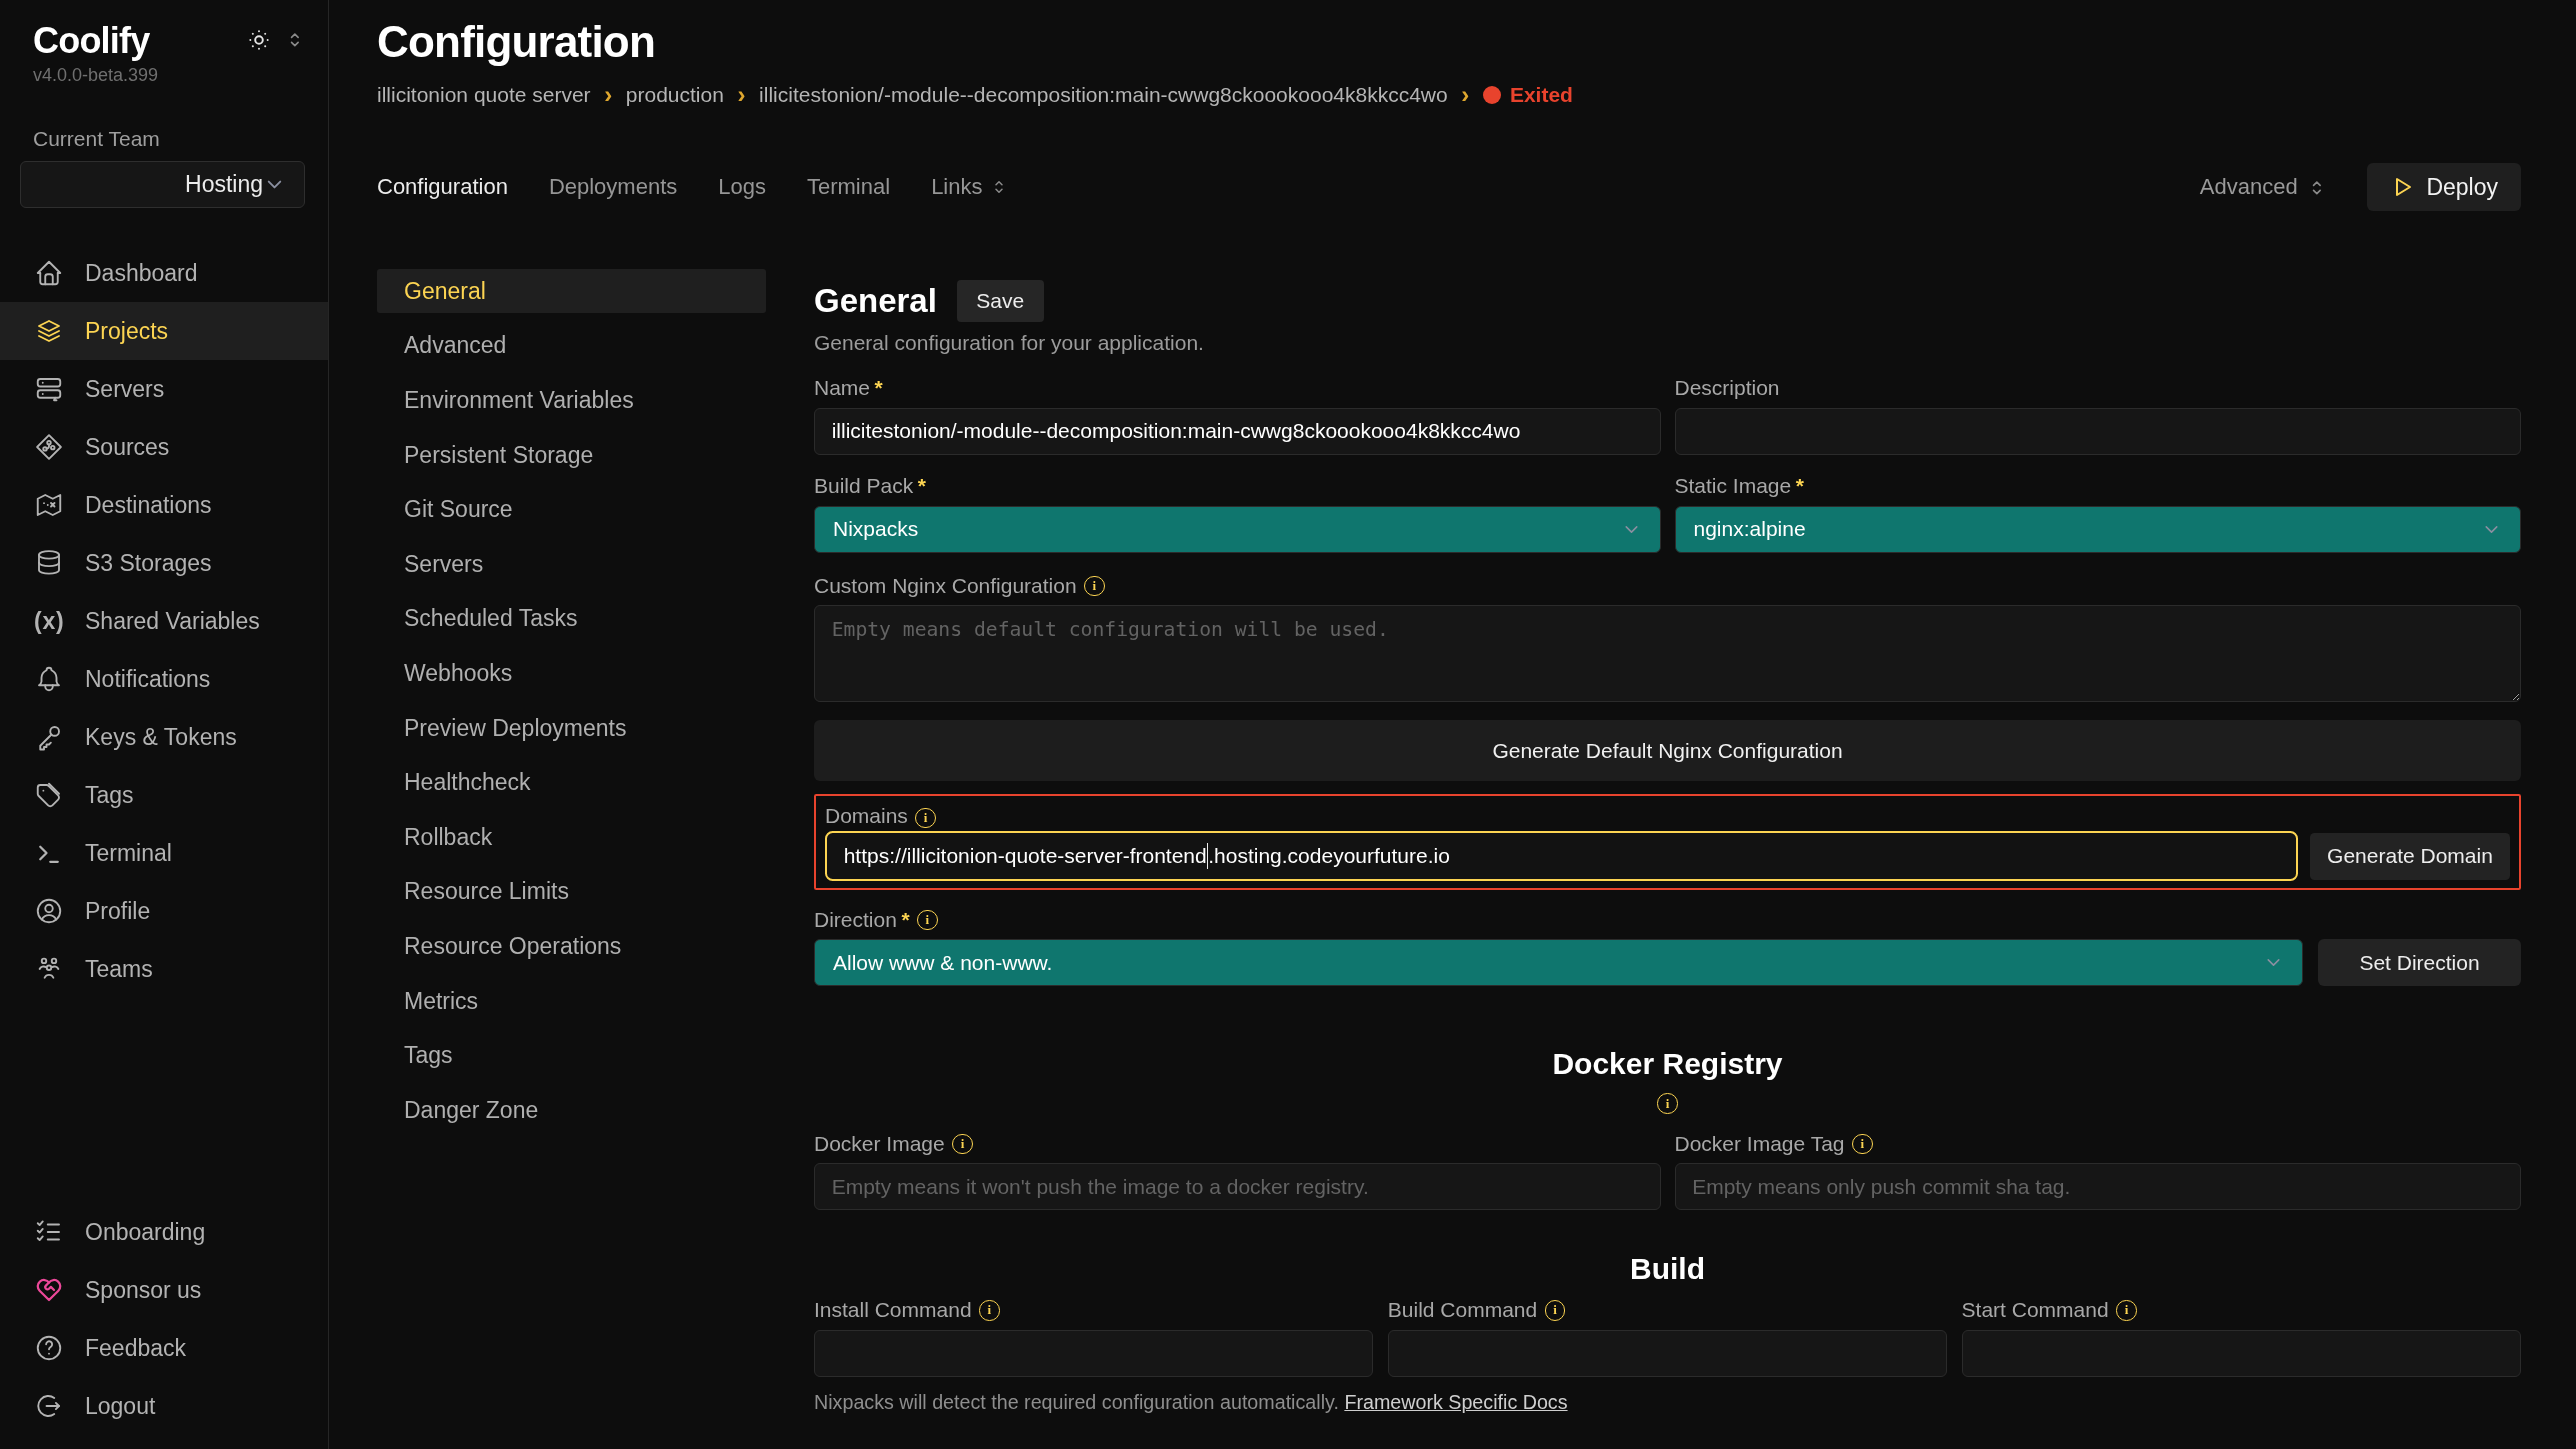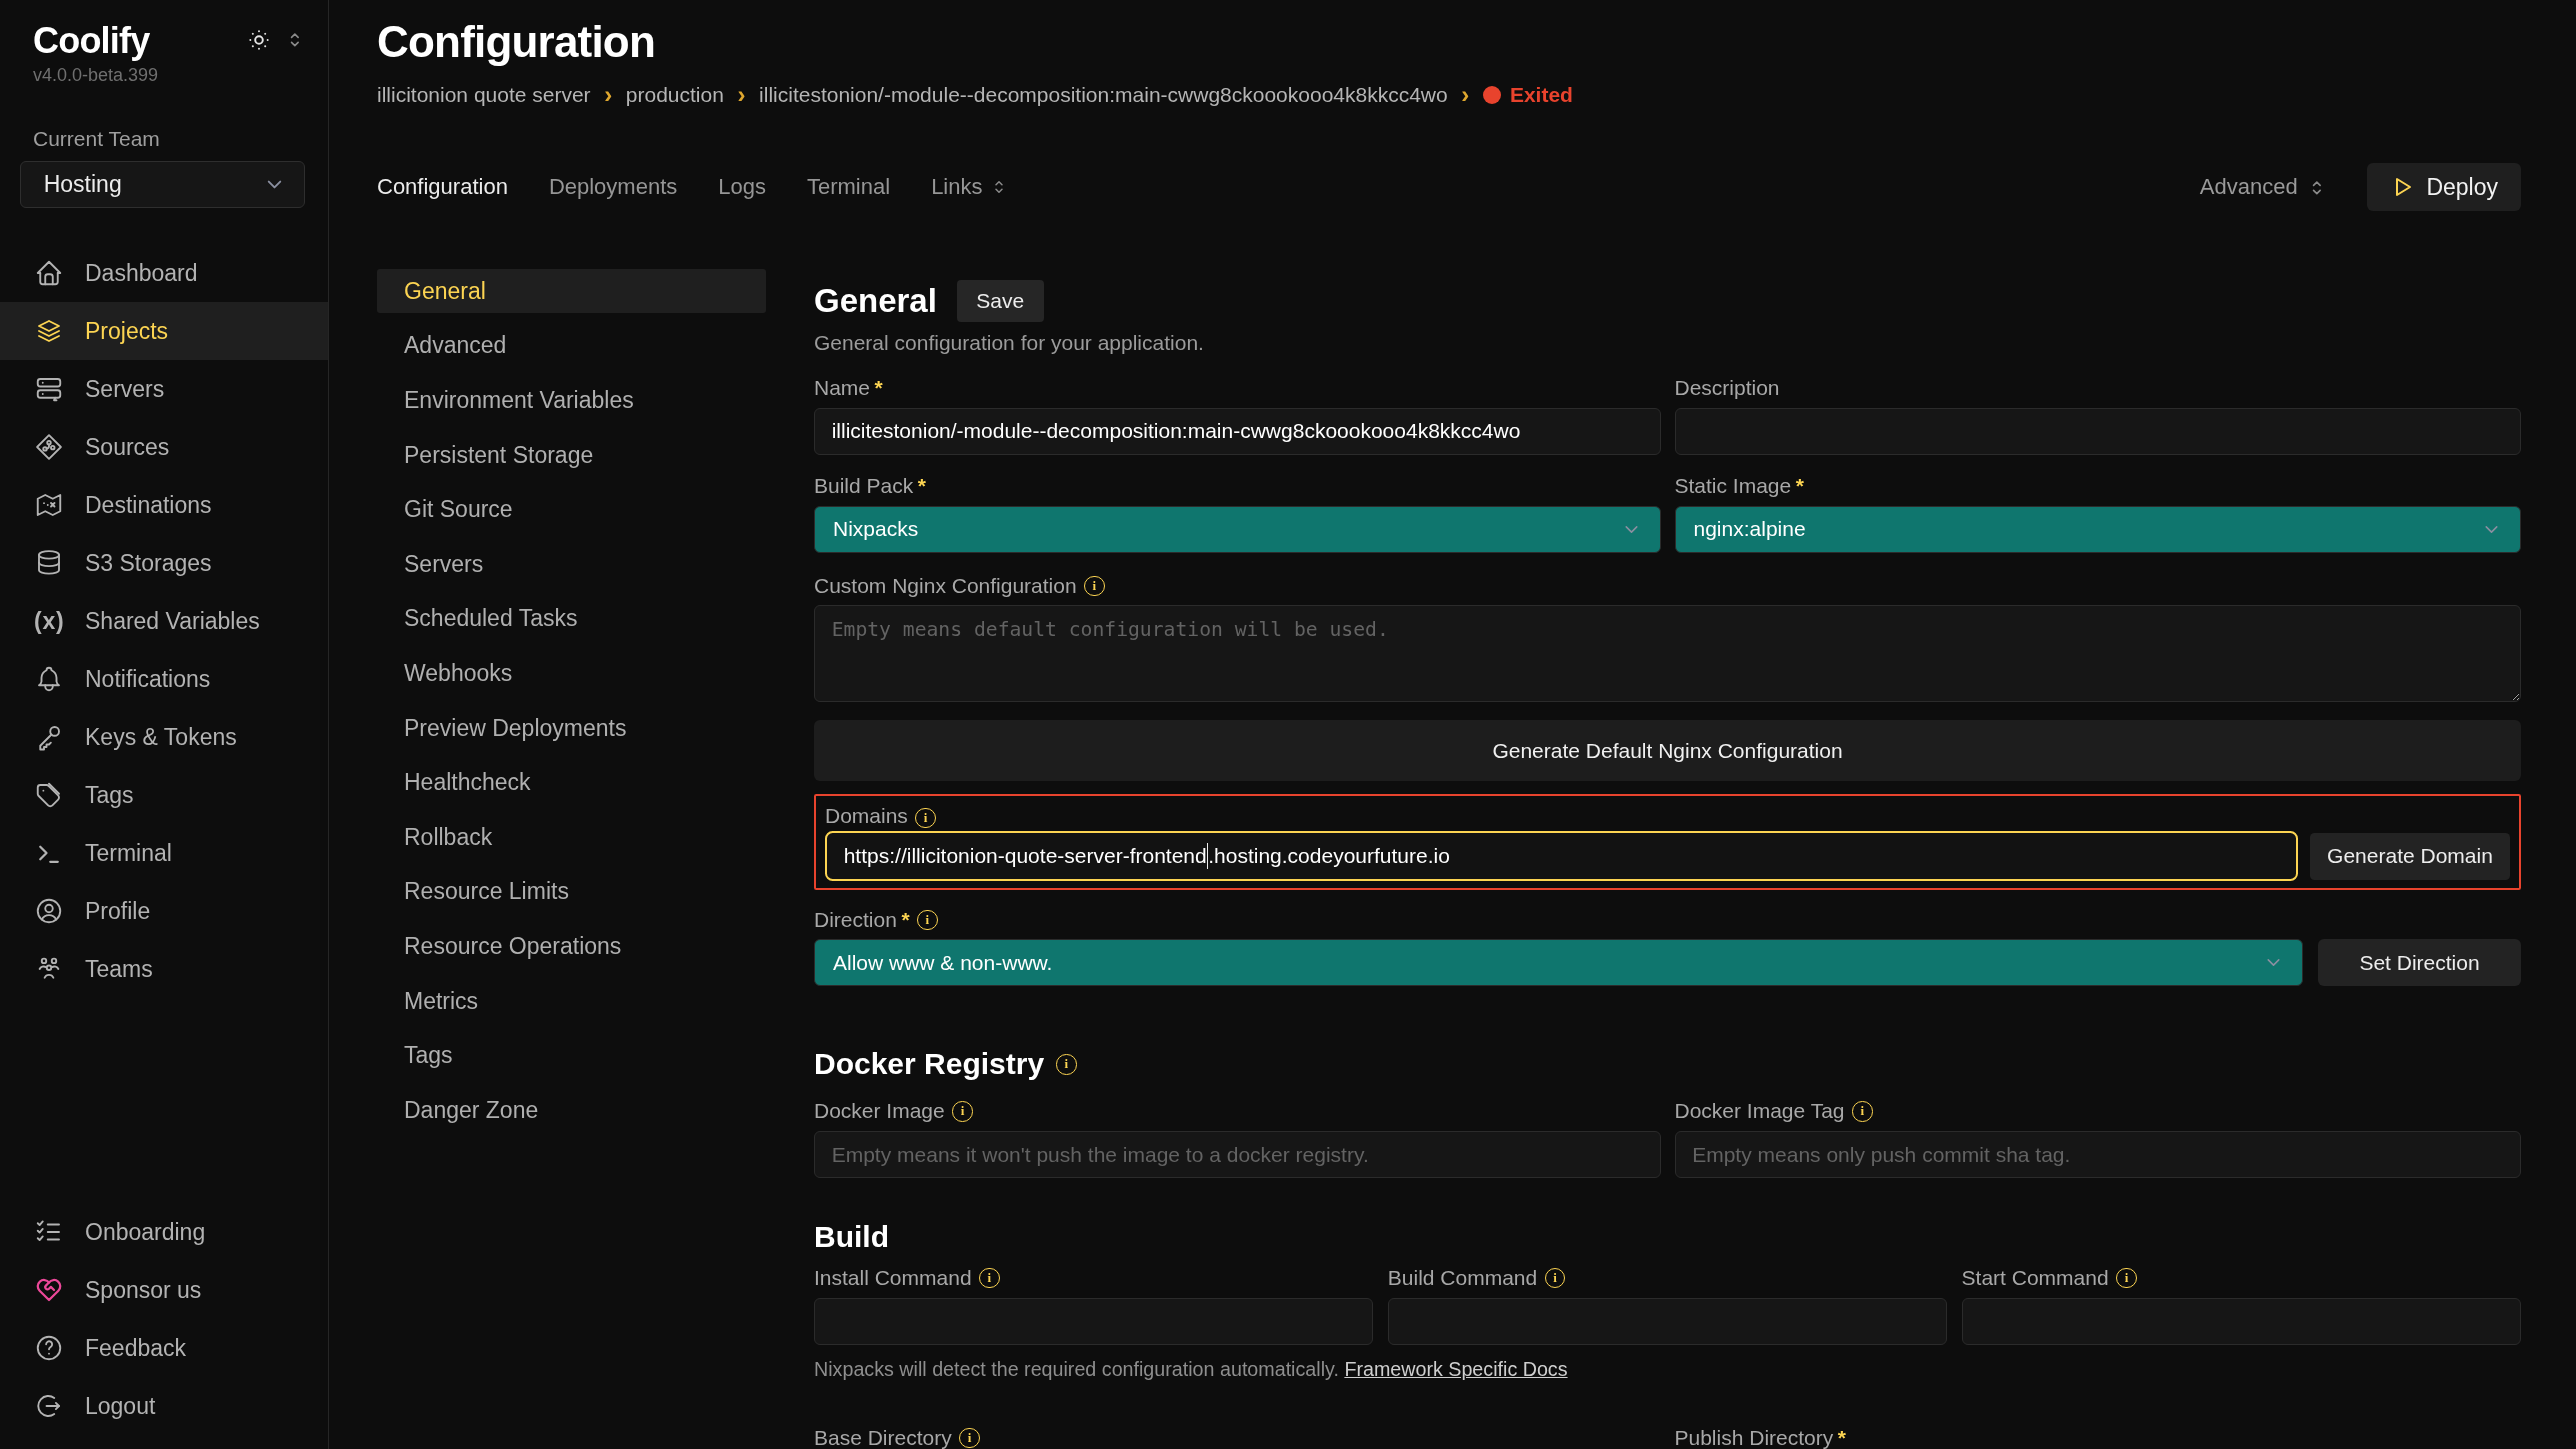--- a/index.html
+++ b/index.html
@@ -16,21 +16,21 @@
     position:absolute; left:0; top:0; bottom:0; width:329px;
     background:#0d0d0d; border-right:0.8px solid #262626;
   }
   .logo-row { display:flex; justify-content:space-between; align-items:flex-start; padding:19.7px 23px 0 33px; }
   .logo { font-size:36px; font-weight:700; color:#ffffff; letter-spacing:-0.8px; }
   .theme-controls { display:flex; align-items:center; gap:13.6px; margin-top:7.6px; }
   .version { padding-left:33px; margin-top:3px; font-size:18px; color:#6f6f6f; }
   .team-label { padding-left:33px; margin-top:41px; font-size:21px; color:#9e9e9e; }
   .team-select {
     margin:10.6px 23px 0 19.7px; height:47px; background:#161616; border:0.8px solid #2e2e2e;
-    border-radius:6px; display:flex; align-items:center; justify-content:space-between;
+    border-radius:6px; display:flex; align-items:center; justify-content:flex-end;
     padding:0 18px 0 23px; font-size:23px; color:#ececec; cursor:pointer;
   }
   .nav-list { list-style:none; margin-top:36px; }
   .nav-item {
     height:58px; display:flex; align-items:center; gap:21px;
     padding-left:34px; font-size:23px; color:#b3b3b3; cursor:pointer;
   }
   .nav-item .ni { color:#b3b3b3; }
   .nav-item.active { background:#1f1f1f; color:#fcd452; }
   .nav-item.active .ni { color:#fcd452; }
@@ -115,21 +115,21 @@
     display:flex; align-items:center; padding:0 16.7px; font-size:21px; color:#ffffff; overflow:hidden; white-space:nowrap;
   }
   .caret { width:1.5px; height:26px; background:#ededed; flex-shrink:0; }
   .gen-domain-btn { width:200px; height:47px; background:#232323; border-radius:4.5px; align-self:center; }
 
   .direction-field { margin-top:18px; }
   .direction-row { display:flex; gap:15px; }
   .direction-row .select { flex:1; }
   .set-direction-btn { width:203px; height:47px; background:#232323; }
 
-  .h2-row { display:flex; align-items:center; gap:12px; }
+  .h2-row { display:flex; align-items:center; gap:12px;flex-direction:column; }
   .h2-row h2 { font-size:30px; font-weight:700; color:#ffffff; }
   .docker-head { margin-top:61px; }
   .docker-grid { margin-top:18px; }
   .build-head { margin-top:42px; }
   .build-grid { margin-top:12px; }
 
   .note { margin-top:13.6px; font-size:19.7px; color:#8e8e8e; }
   .note a { color:#cfcfcf; text-decoration:underline; cursor:pointer; }
   .dirs-grid { margin-top:45px; }
 </style>

